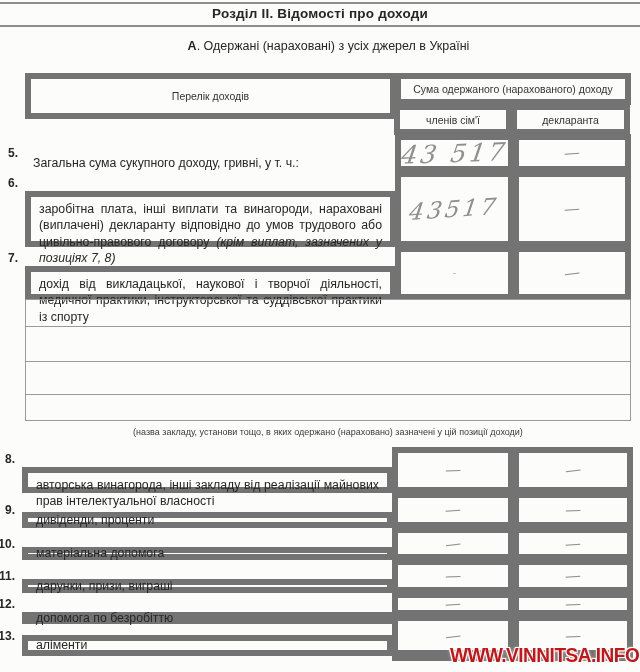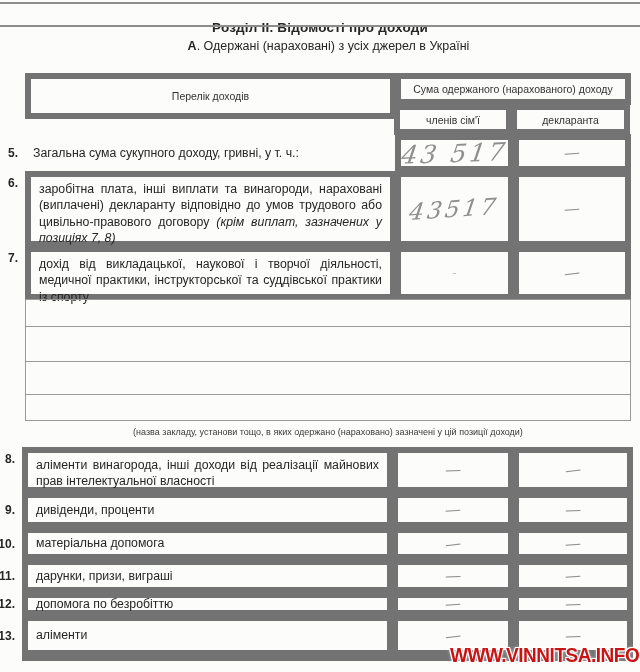--- a/index.html
+++ b/index.html
@@ -3,34 +3,34 @@
 <meta charset="utf-8">
 <style>
   html,body{margin:0;padding:0;}
   body{font-family:"Liberation Sans",sans-serif;background:#e8e8e8;}
   #page{position:relative;width:640px;height:672px;background:#fcfcfb;overflow:hidden;color:#262626;}
 
   
   .band-line{position:absolute;left:0;right:0;height:2px;background:#8d8d8d;}
   #line-top{top:2px;}
   #line-title{top:25px;}
-  #doc-title{position:absolute;top:20px;left:0;right:0;text-align:center;
+  #doc-title{position:absolute;top:6px;left:0;right:0;text-align:center;
              font-size:13.5px;font-weight:bold;letter-spacing:.2px;}
   #section-heading{position:absolute;top:39px;left:0;right:0;text-align:center;font-size:12.5px;margin-left:17px;}
   #section-heading b{font-weight:bold;}
 
   
   .tbl{position:absolute;}
   .t-row{display:flex;}
   .t-row + .t-row{margin-top:-1px;}
   .num{width:25px;box-sizing:border-box;text-align:right;padding-right:7px;
        font-weight:bold;font-size:12px;flex:0 0 auto;}
   .cell{box-sizing:border-box;border:6px solid #737373;background:transparent;flex:0 0 auto;}
   .cell + .cell{margin-left:-1px;}
-  .desc{width:371px;padding:0 8px;font-size:12.3px;line-height:16.4px;text-align:justify;}
+  .desc{width:371px;padding:0 8px;font-size:12.3px;line-height:16.4px;text-align:justify;margin-top:20px;}
   .amt{display:flex;align-items:center;justify-content:center;}
   .noborder{border:none;}
   .v-top{padding-top:4px;}
   .v-top.num{padding-top:5px;}
   .v-center{display:flex;align-items:center;}
   .v-center.desc{padding-top:0;}
   .blank-cell{width:606px;border:1px solid #9a9a9a;}
 
   
   .t1 .amt1{width:119px;}
@@ -146,21 +146,21 @@
       <div class="cell blank-cell"></div>
     </div>
   </div>
 
   <div id="footnote">(назва закладу, установи тощо, в яких одержано (нараховано) зазначені у цій позиції доходи)</div>
 
   <div class="tbl t2" style="top:447px;left:0;">
 
     <div class="t-row" style="height:46px">
       <div class="num v-top">8.</div>
-      <div class="cell desc v-top"><span>аліменти винагорода, інші доходи від реалізації майнових прав інтелектуальної власності</span></div>
+      <div class="cell desc v-top"><span>авторська винагорода, інші закладу від реалізації майнових прав інтелектуальної власності</span></div>
       <div class="cell amt amt1">
           <span class="dash flat">—</span>
         </div>
       <div class="cell amt amt2">
           <span class="dash up">—</span>
         </div>
     </div>
 
     <div class="t-row" style="height:36px">
       <div class="num v-center" style="justify-content:flex-end">9.</div>

